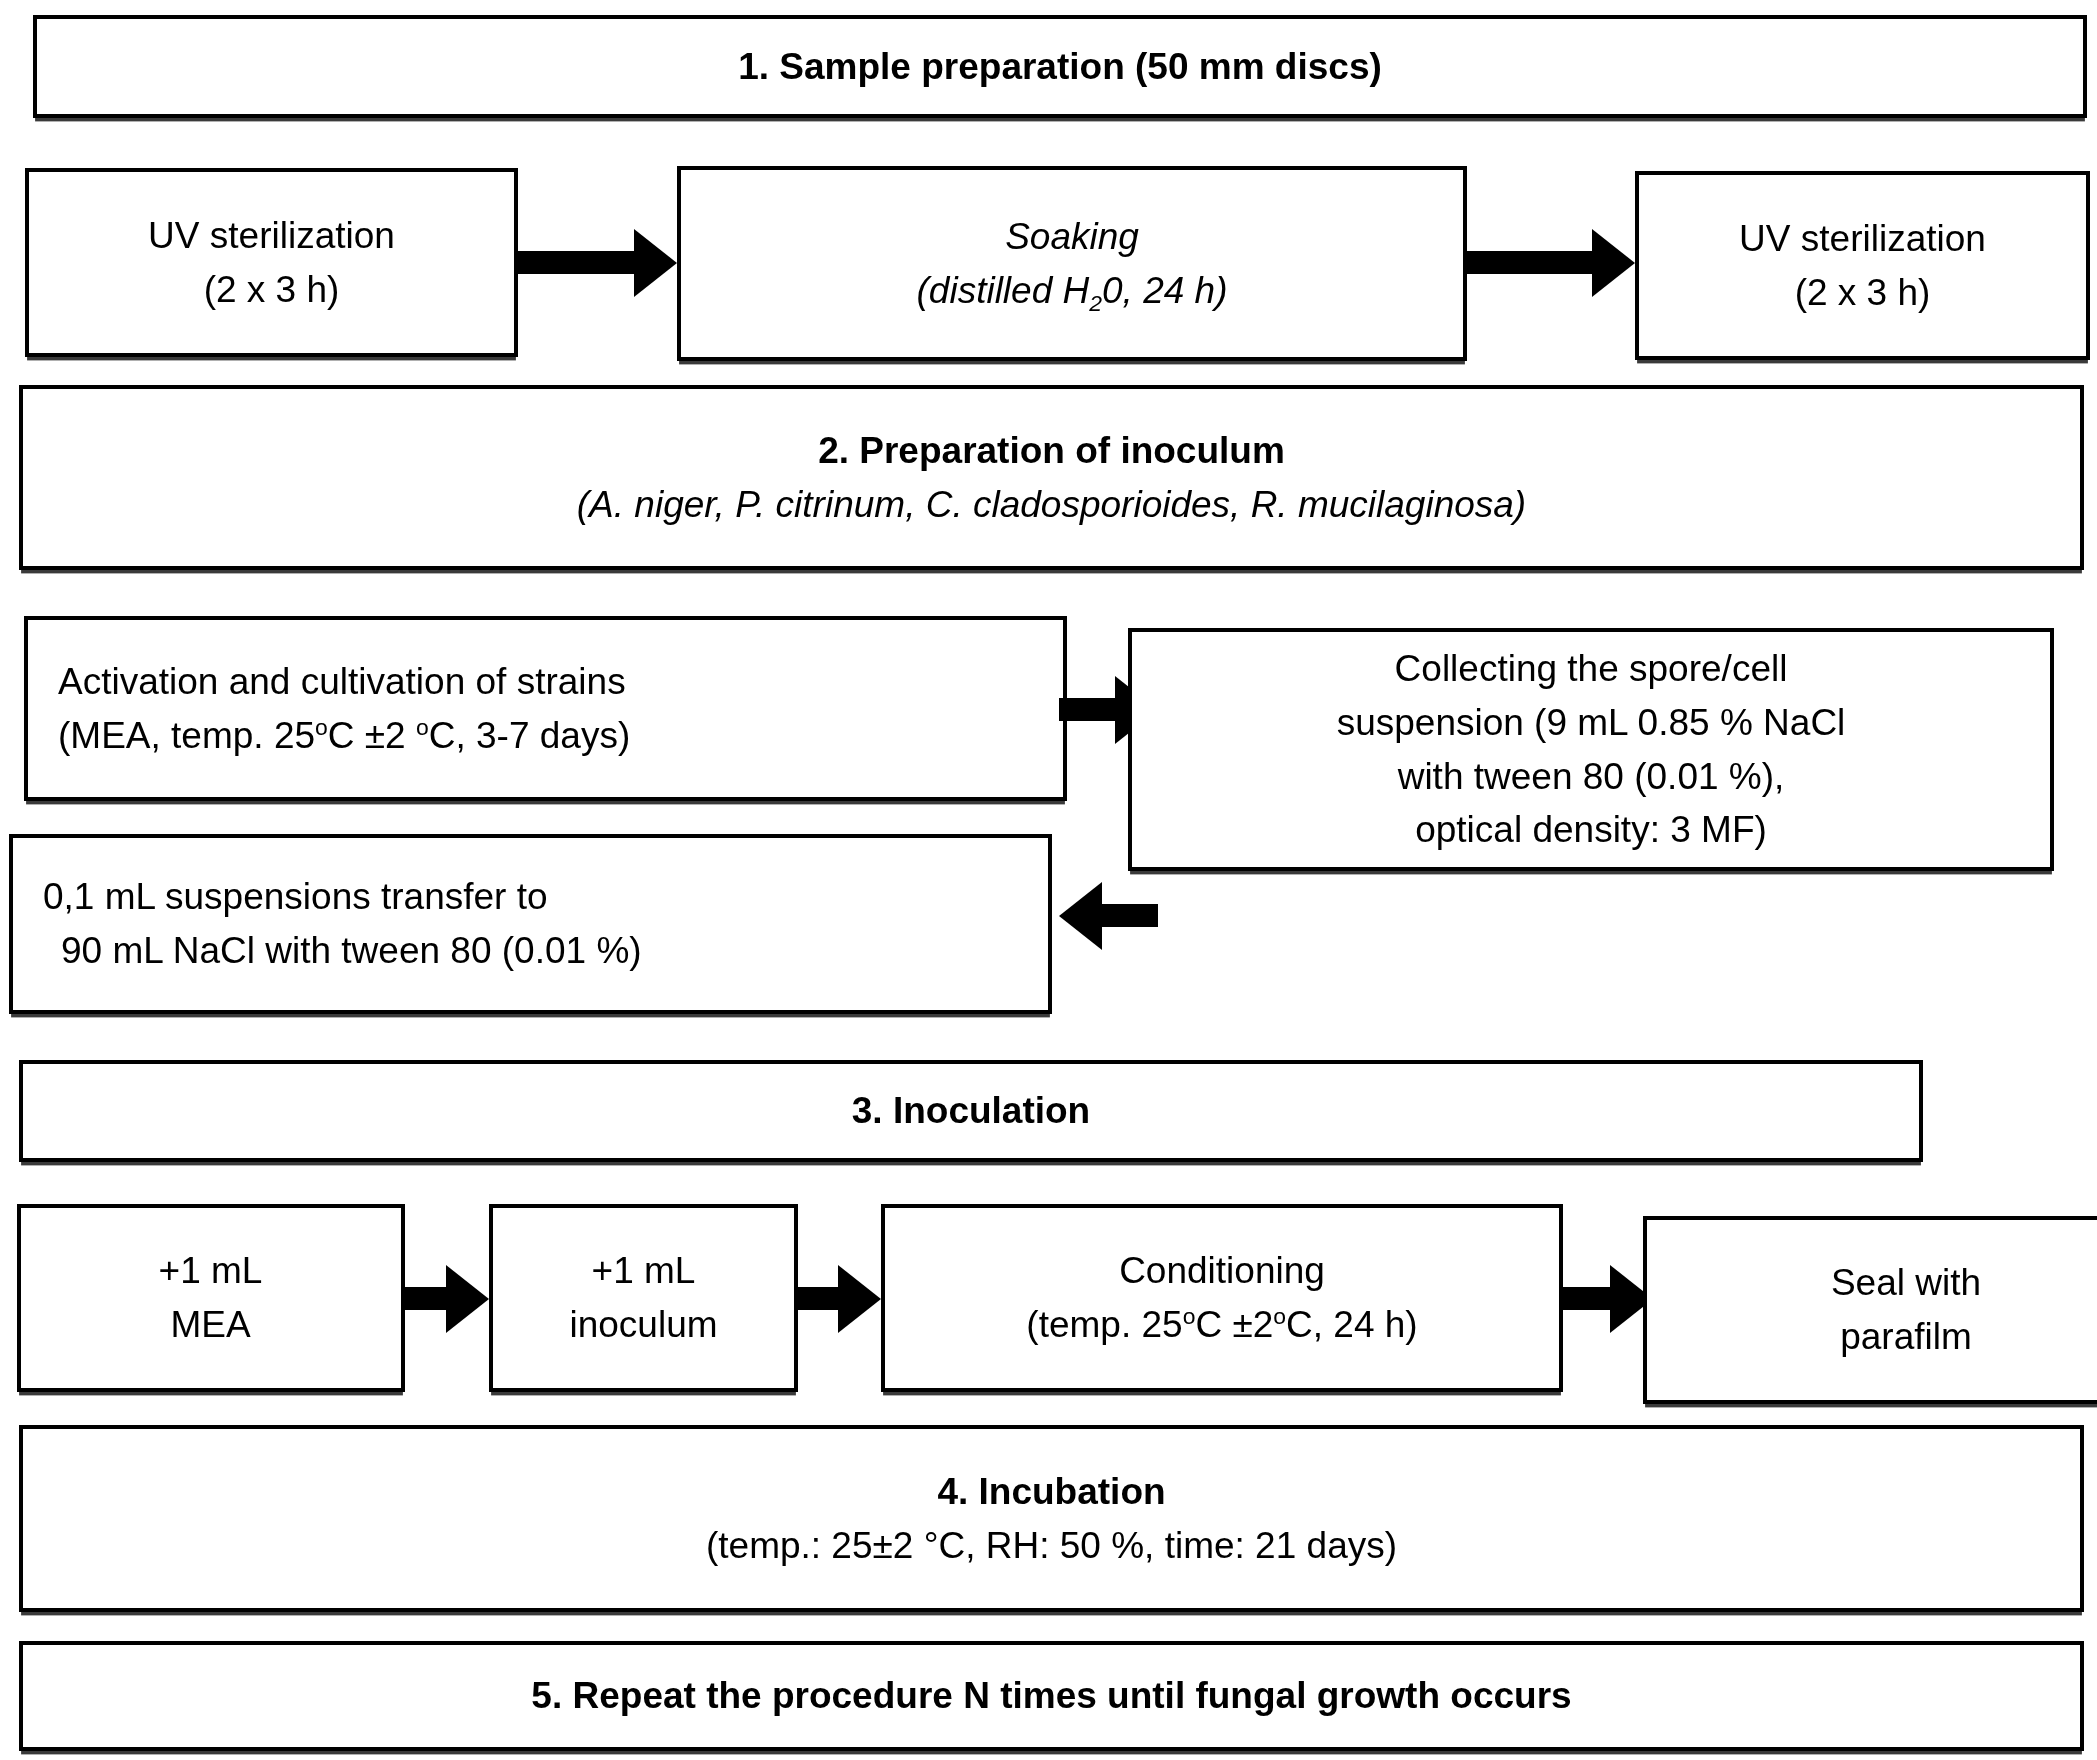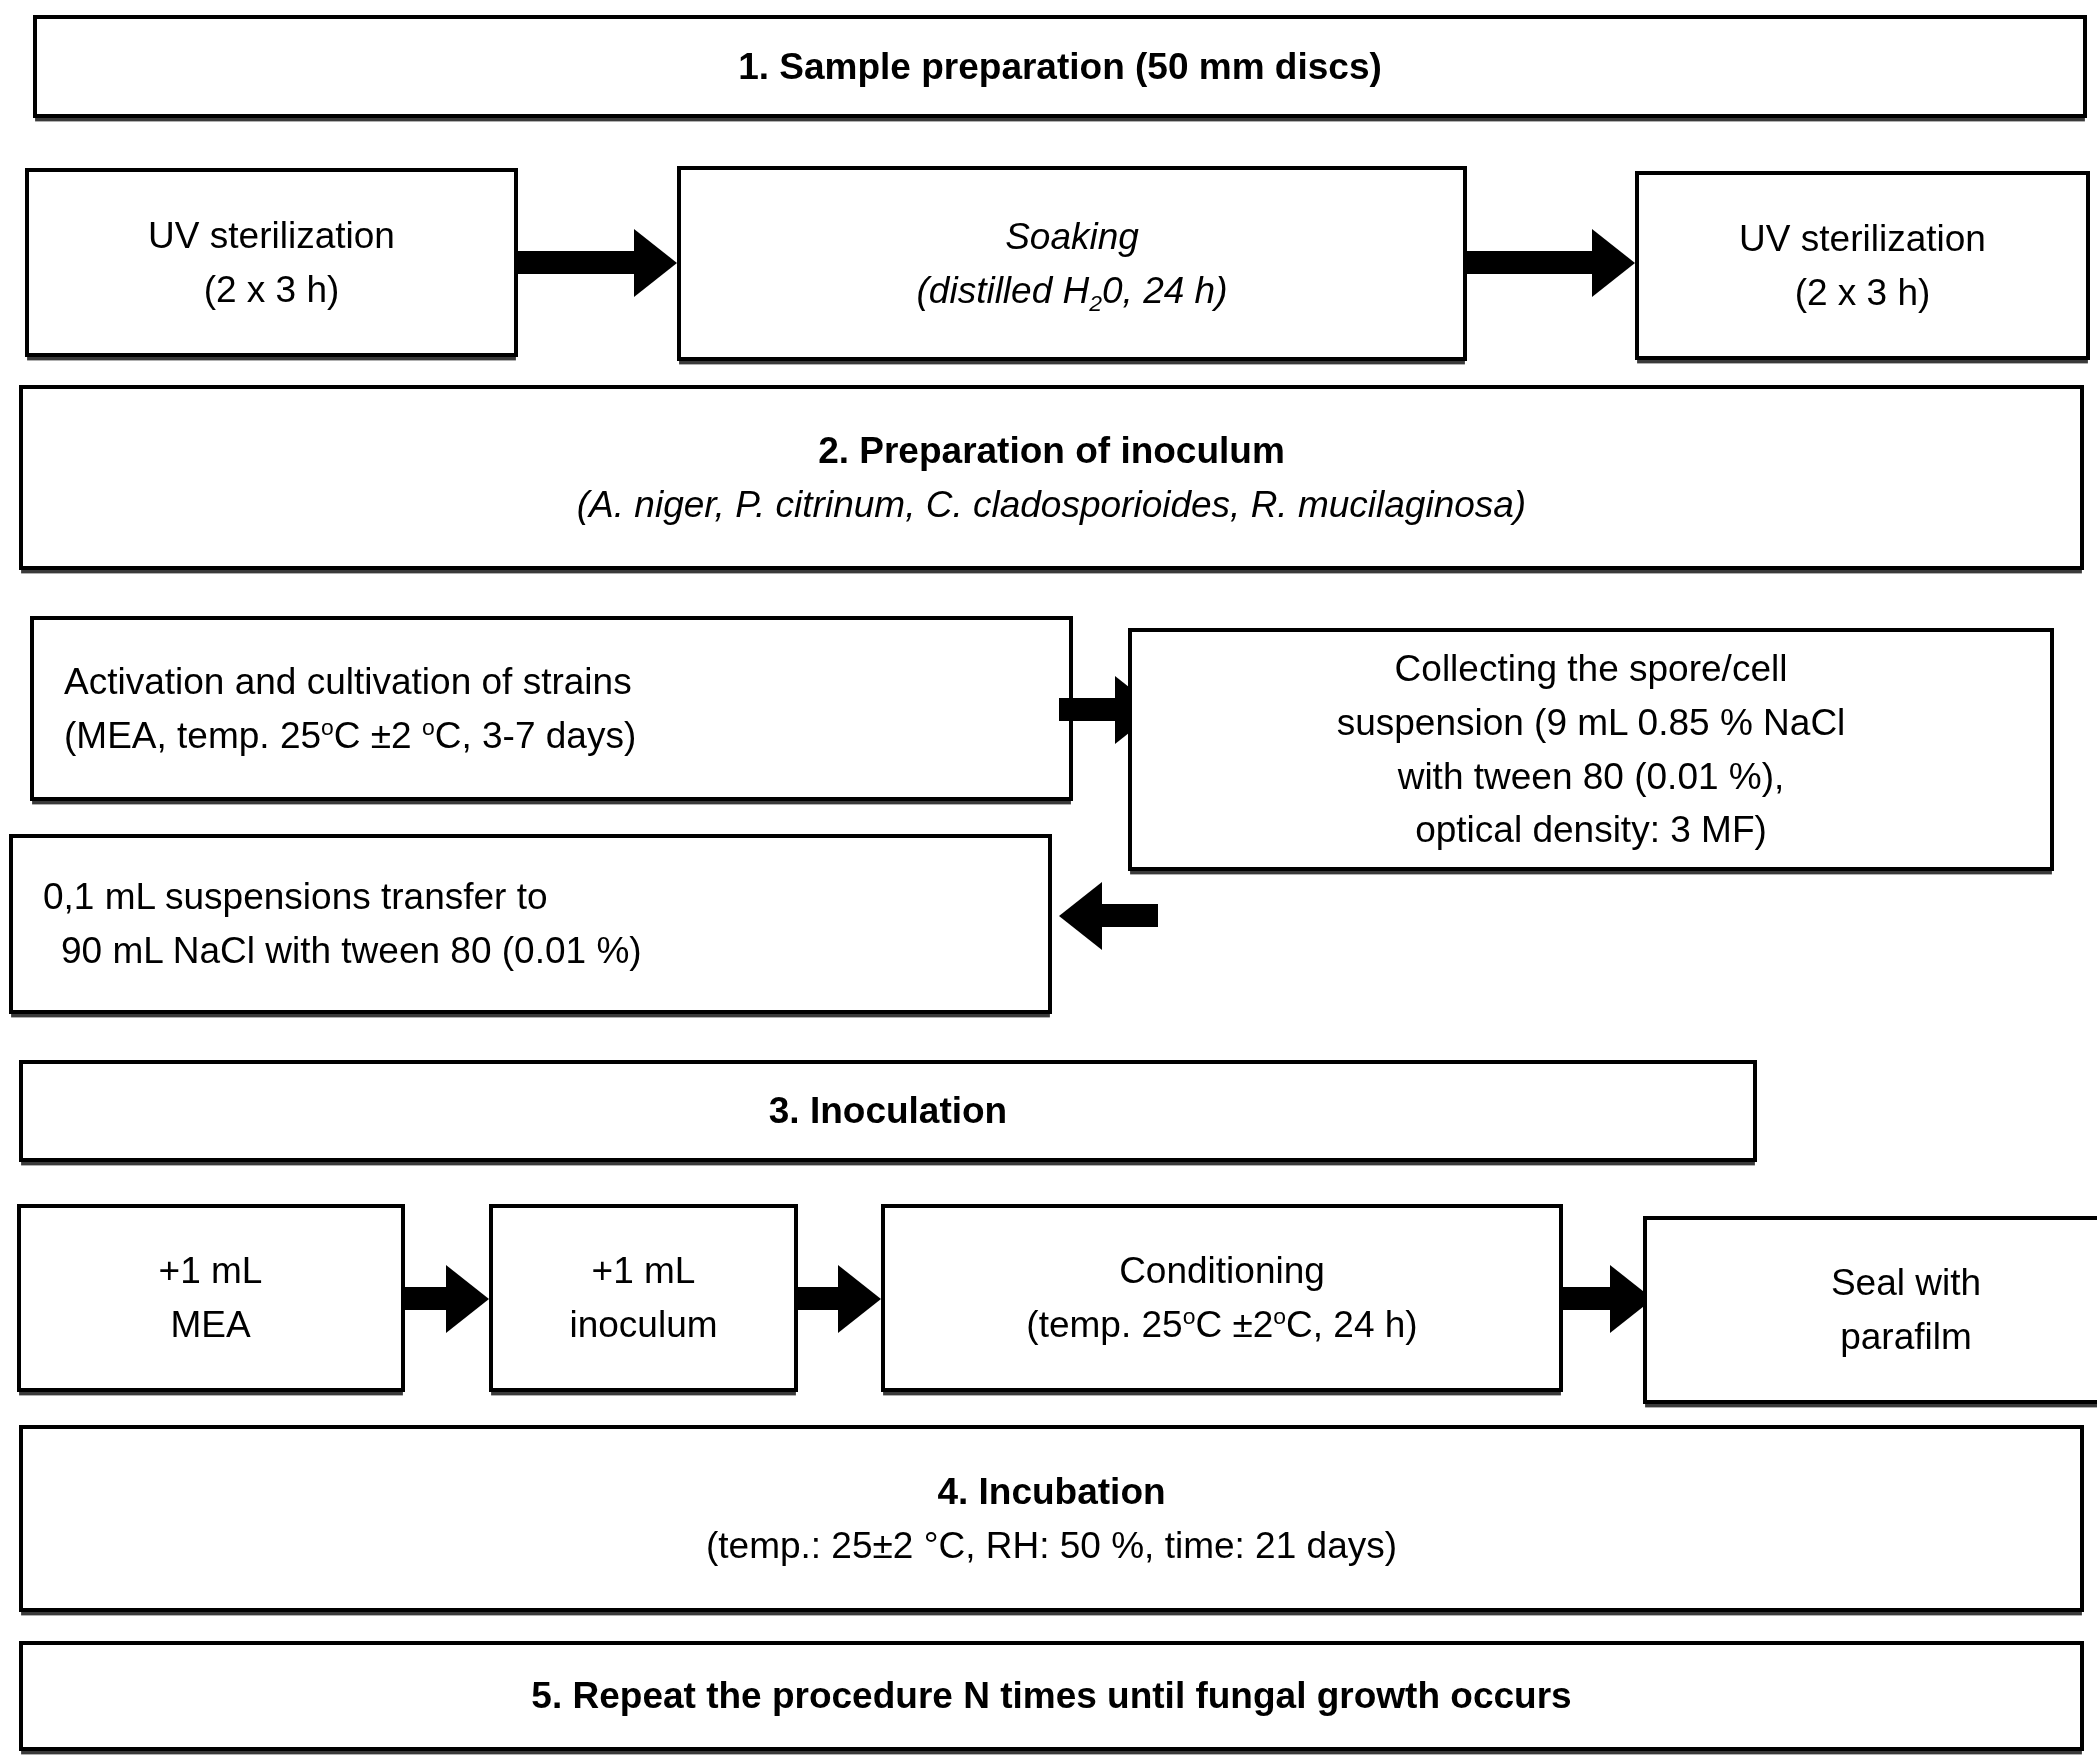--- a/index.html
+++ b/index.html
@@ -96,21 +96,21 @@
   <div class="box" style="left:1635px; top:171px; width:455px; height:189px;">
     <div>UV sterilization</div>
     <div>(2 x 3 h)</div>
   </div>
 
   <div class="box" style="left:19px; top:385px; width:2065px; height:185px;">
     <div class="bold">2. Preparation of inoculum</div>
     <div class="italic">(A. niger, P. citrinum, C. cladosporioides, R. mucilaginosa)</div>
   </div>
 
-  <div class="box left-align" style="left:30px; top:616px; width:1043px; height:185px;">
+  <div class="box left-align" style="left:24px; top:616px; width:1043px; height:185px;">
     <div>Activation and cultivation of strains</div>
     <div><span>(MEA, temp. 25</span><sup>o</sup><span>C ±2 </span><sup>o</sup><span>C, 3-7 days)</span></div>
   </div>
 
   <div class="arrow" style="left:1059px; top:675px; width:99px;">
     <div class="shaft"></div>
     <div class="head-right"></div>
   </div>
 
   <div class="box" style="left:1128px; top:628px; width:926px; height:243px;">
@@ -123,21 +123,21 @@
   <div class="box left-align" style="left:9px; top:834px; width:1043px; height:180px;">
     <div>0,1 mL suspensions transfer to</div>
     <div class="indent">90 mL NaCl with tween 80 (0.01 %)</div>
   </div>
 
   <div class="arrow" style="left:1059px; top:881px; width:99px;">
     <div class="head-left"></div>
     <div class="shaft"></div>
   </div>
 
-  <div class="box bold" style="left:19px; top:1060px; width:1738px; height:102px;">
+  <div class="box bold" style="left:19px; top:1060px; width:1904px; height:102px;">
     <div>3. Inoculation</div>
   </div>
 
   <div class="box" style="left:16.5px; top:1204px; width:388px; height:188px;">
     <div>+1 mL</div>
     <div>MEA</div>
   </div>
 
   <div class="arrow" style="left:405px; top:1264px; width:84px;">
     <div class="shaft"></div>

